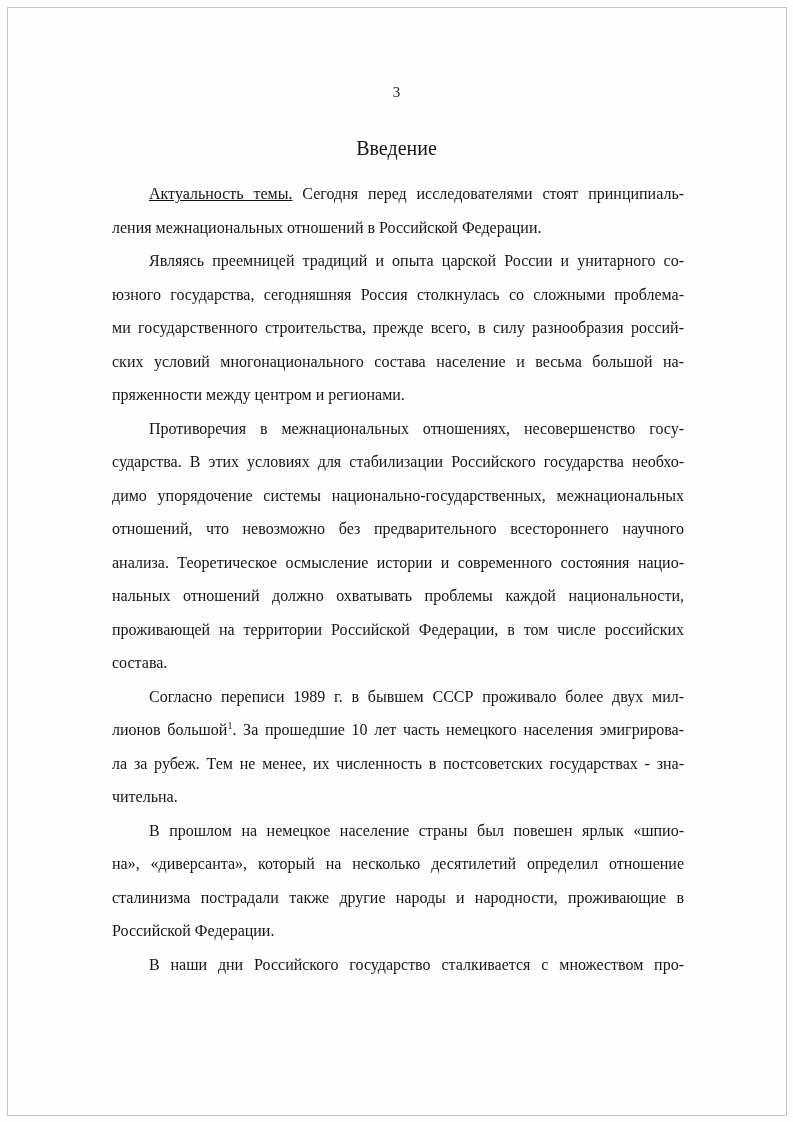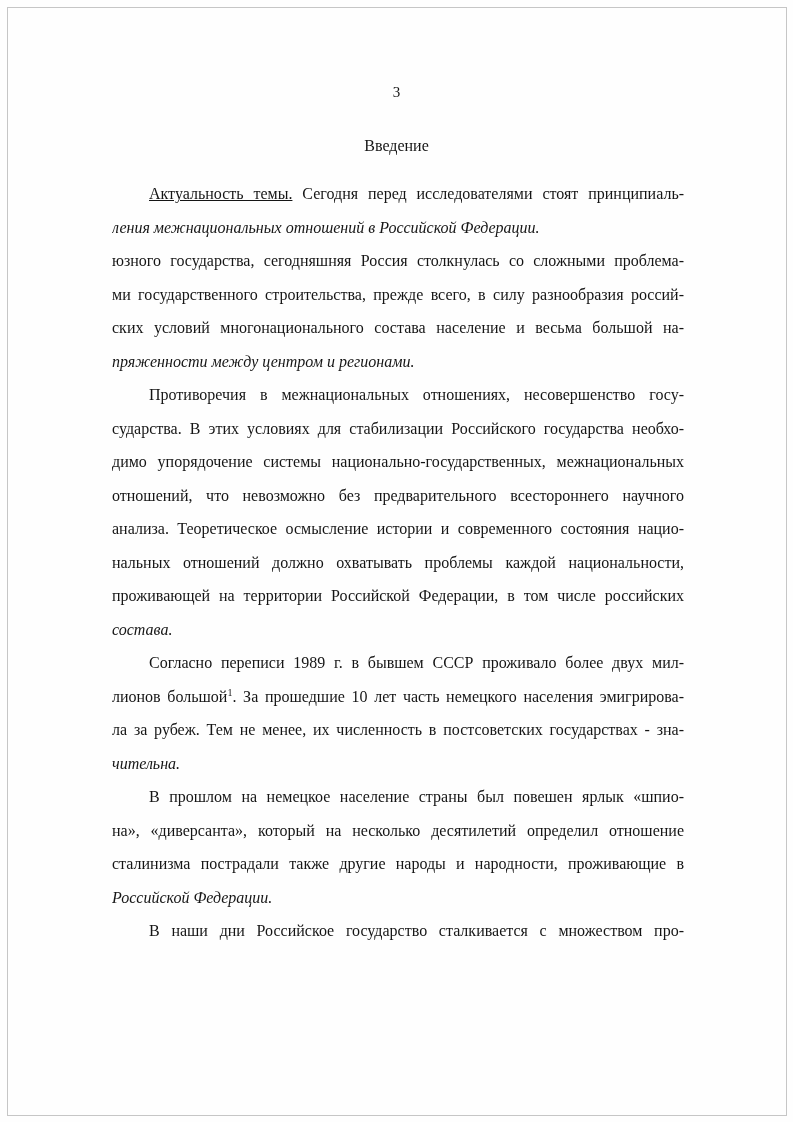--- a/index.html
+++ b/index.html
@@ -32,42 +32,41 @@
     right: 0;
     text-align: center;
     font-size: 15px;
   }
   .page-title {
     position: absolute;
     top: 137px;
     left: 0;
     right: 0;
     text-align: center;
-    font-size: 16px;
+    font-size: 20px;
   }
   .document-body {
     position: absolute;
     top: 177px;
     left: 112px;
     width: 572px;
     font-size: 16px;
   }
   .paragraph {
     margin: 0;
   }
   .line {
     height: 33.5px;
     line-height: 33.5px;
     overflow: hidden;
     text-align: justify;
     text-align-last: justify;
   }
   .line.para-end {
     text-align-last: left;
-    font-style: italic;
   }
   .line.first {
     text-indent: 37px;
   }
   .underline {
     text-decoration: underline;
   }
   .sup {
     vertical-align: super;
     font-size: 10px;
@@ -80,20 +79,21 @@
 <div class="page">
   <div class="scan-border"></div>
   <div class="page-number">3</div>
   <div class="page-title">Введение</div>
   <div class="document-body">
       <div class="paragraph">
         <div class="line first"><span class="underline">Актуальность темы.</span><span> Сегодня перед исследователями стоят принципиаль-</span></div>
         <div class="line para-end"><span>ления межнациональных отношений в Российской Федерации.</span></div>
       </div>
       <div class="paragraph">
+        <div class="line first"><span>Являясь преемницей традиций и опыта царской России и унитарного со-</span></div>
         <div class="line"><span>юзного государства, сегодняшняя Россия столкнулась со сложными проблема-</span></div>
         <div class="line"><span>ми государственного строительства, прежде всего, в силу разнообразия россий-</span></div>
         <div class="line"><span>ских условий многонационального состава население и весьма большой на-</span></div>
         <div class="line para-end"><span>пряженности между центром и регионами.</span></div>
       </div>
       <div class="paragraph">
         <div class="line first"><span>Противоречия в межнациональных отношениях, несовершенство госу-</span></div>
         <div class="line"><span>сударства. В этих условиях для стабилизации Российского государства необхо-</span></div>
         <div class="line"><span>димо упорядочение системы национально-государственных, межнациональных</span></div>
         <div class="line"><span>отношений, что невозможно без предварительного всестороннего научного</span></div>
@@ -108,16 +108,16 @@
         <div class="line"><span>ла за рубеж. Тем не менее, их численность в постсоветских государствах - зна-</span></div>
         <div class="line para-end"><span>чительна.</span></div>
       </div>
       <div class="paragraph">
         <div class="line first"><span>В прошлом на немецкое население страны был повешен ярлык «шпио-</span></div>
         <div class="line"><span>на», «диверсанта», который на несколько десятилетий определил отношение</span></div>
         <div class="line"><span>сталинизма пострадали также другие народы и народности, проживающие в</span></div>
         <div class="line para-end"><span>Российской Федерации.</span></div>
       </div>
       <div class="paragraph">
-        <div class="line first"><span>В наши дни Российское государство сталкивается с множеством про-</span></div>
+        <div class="line first"><span>В наши дни Российского государство сталкивается с множеством про-</span></div>
       </div>
     </div>
 </div>
 
 </body></html>

